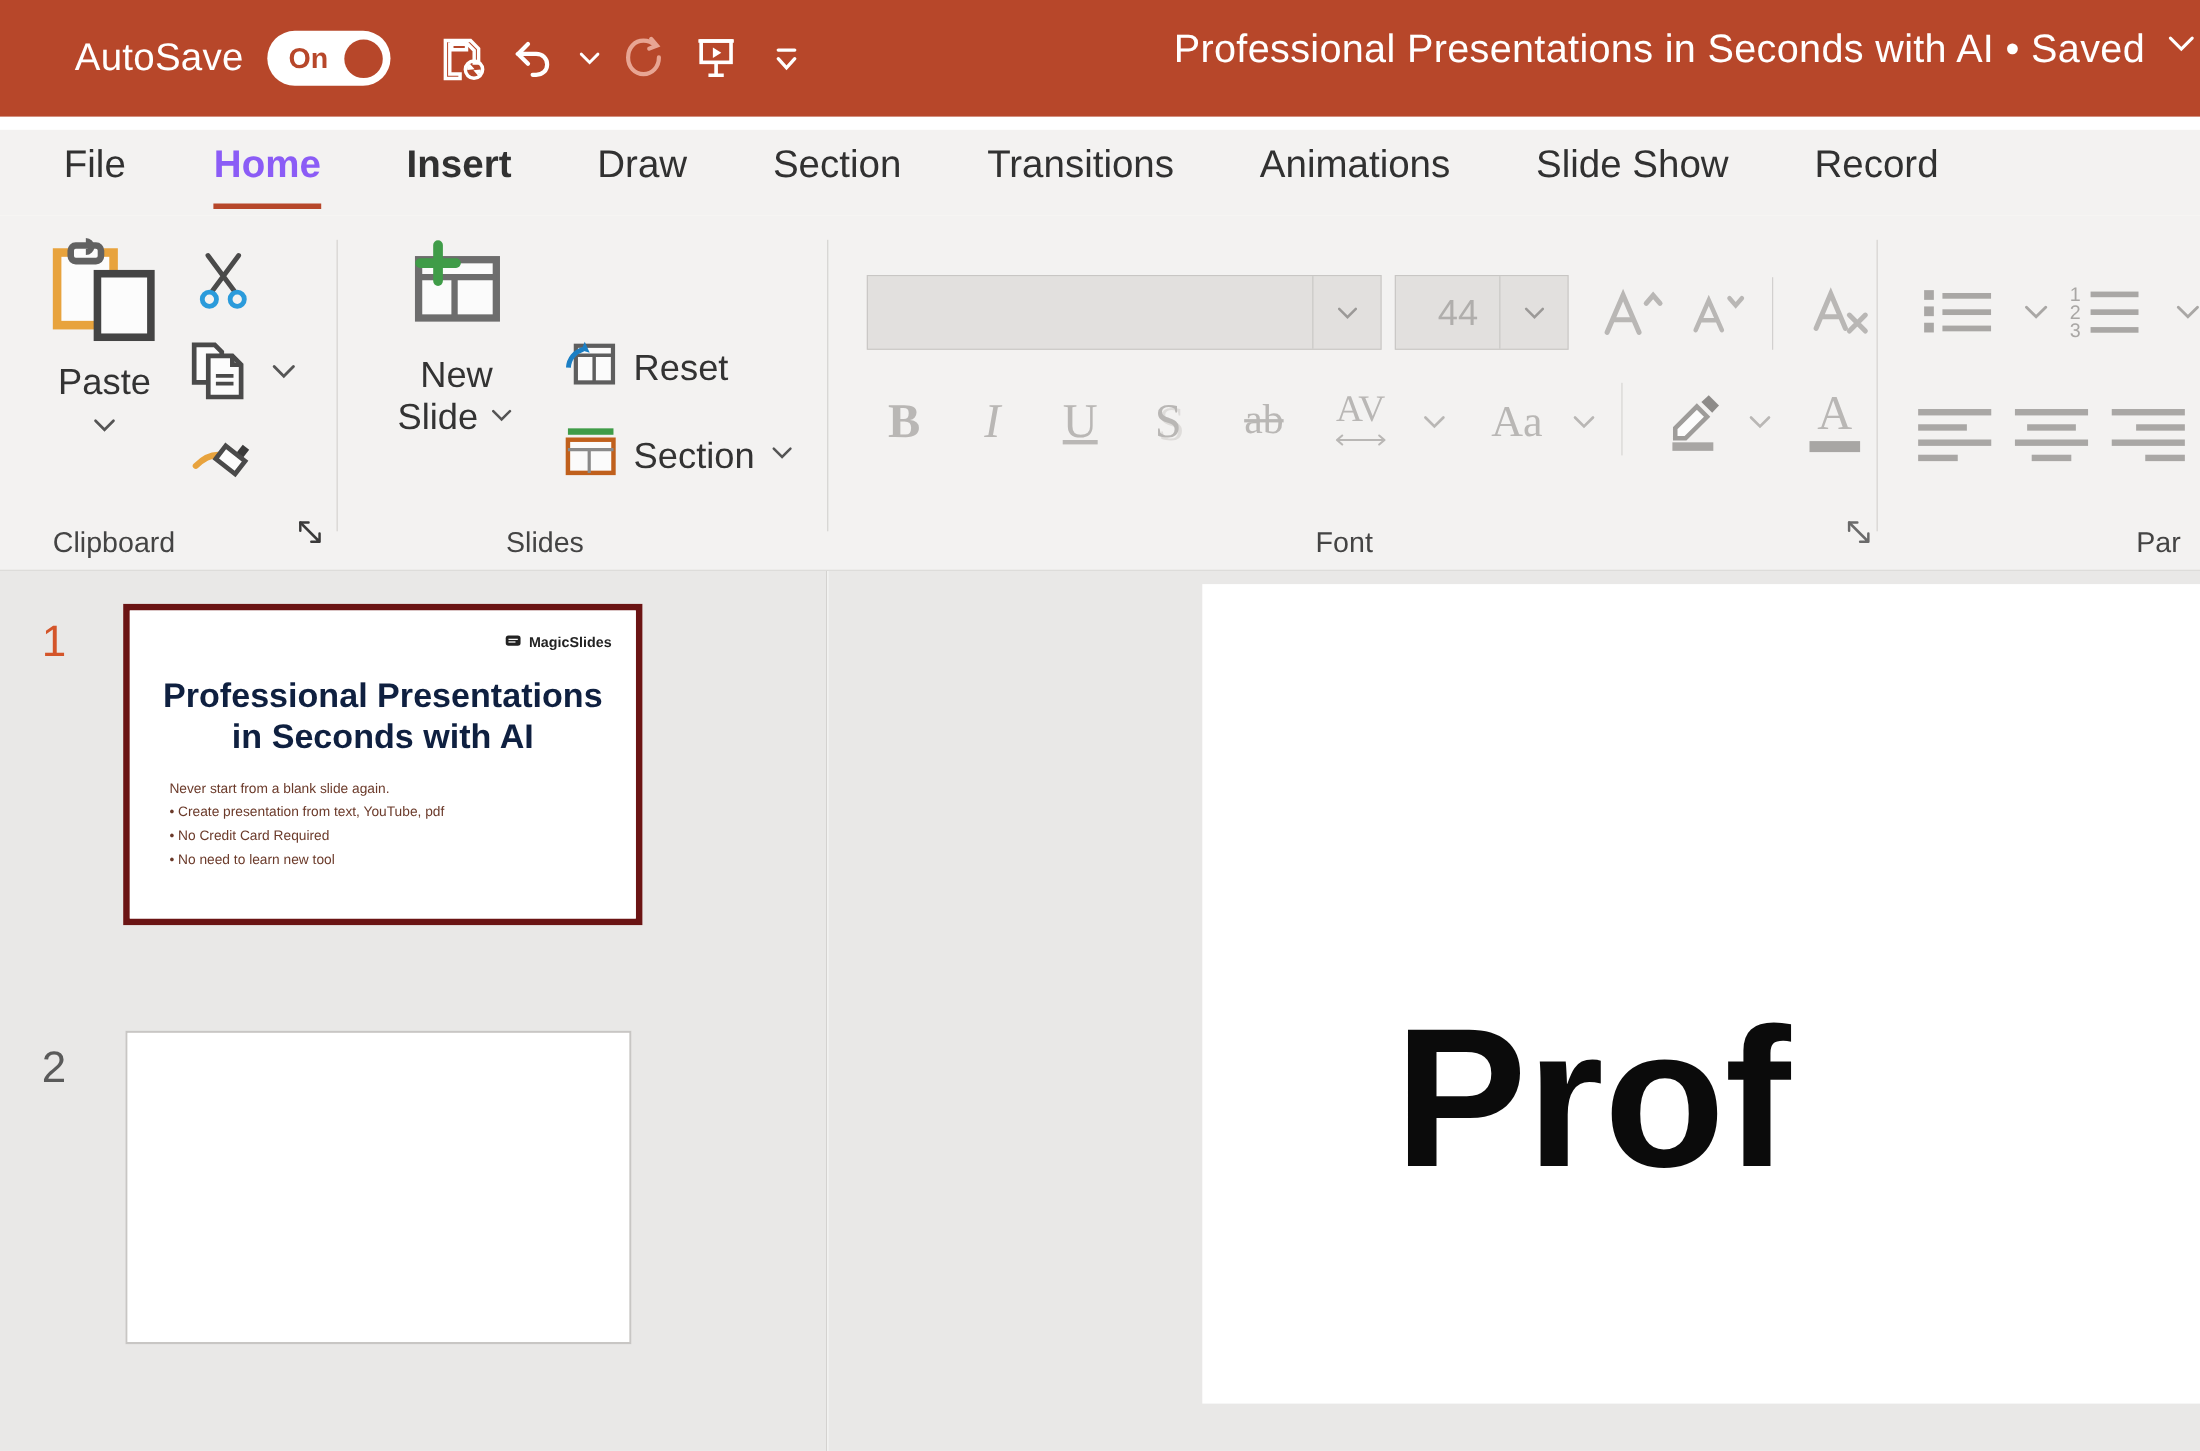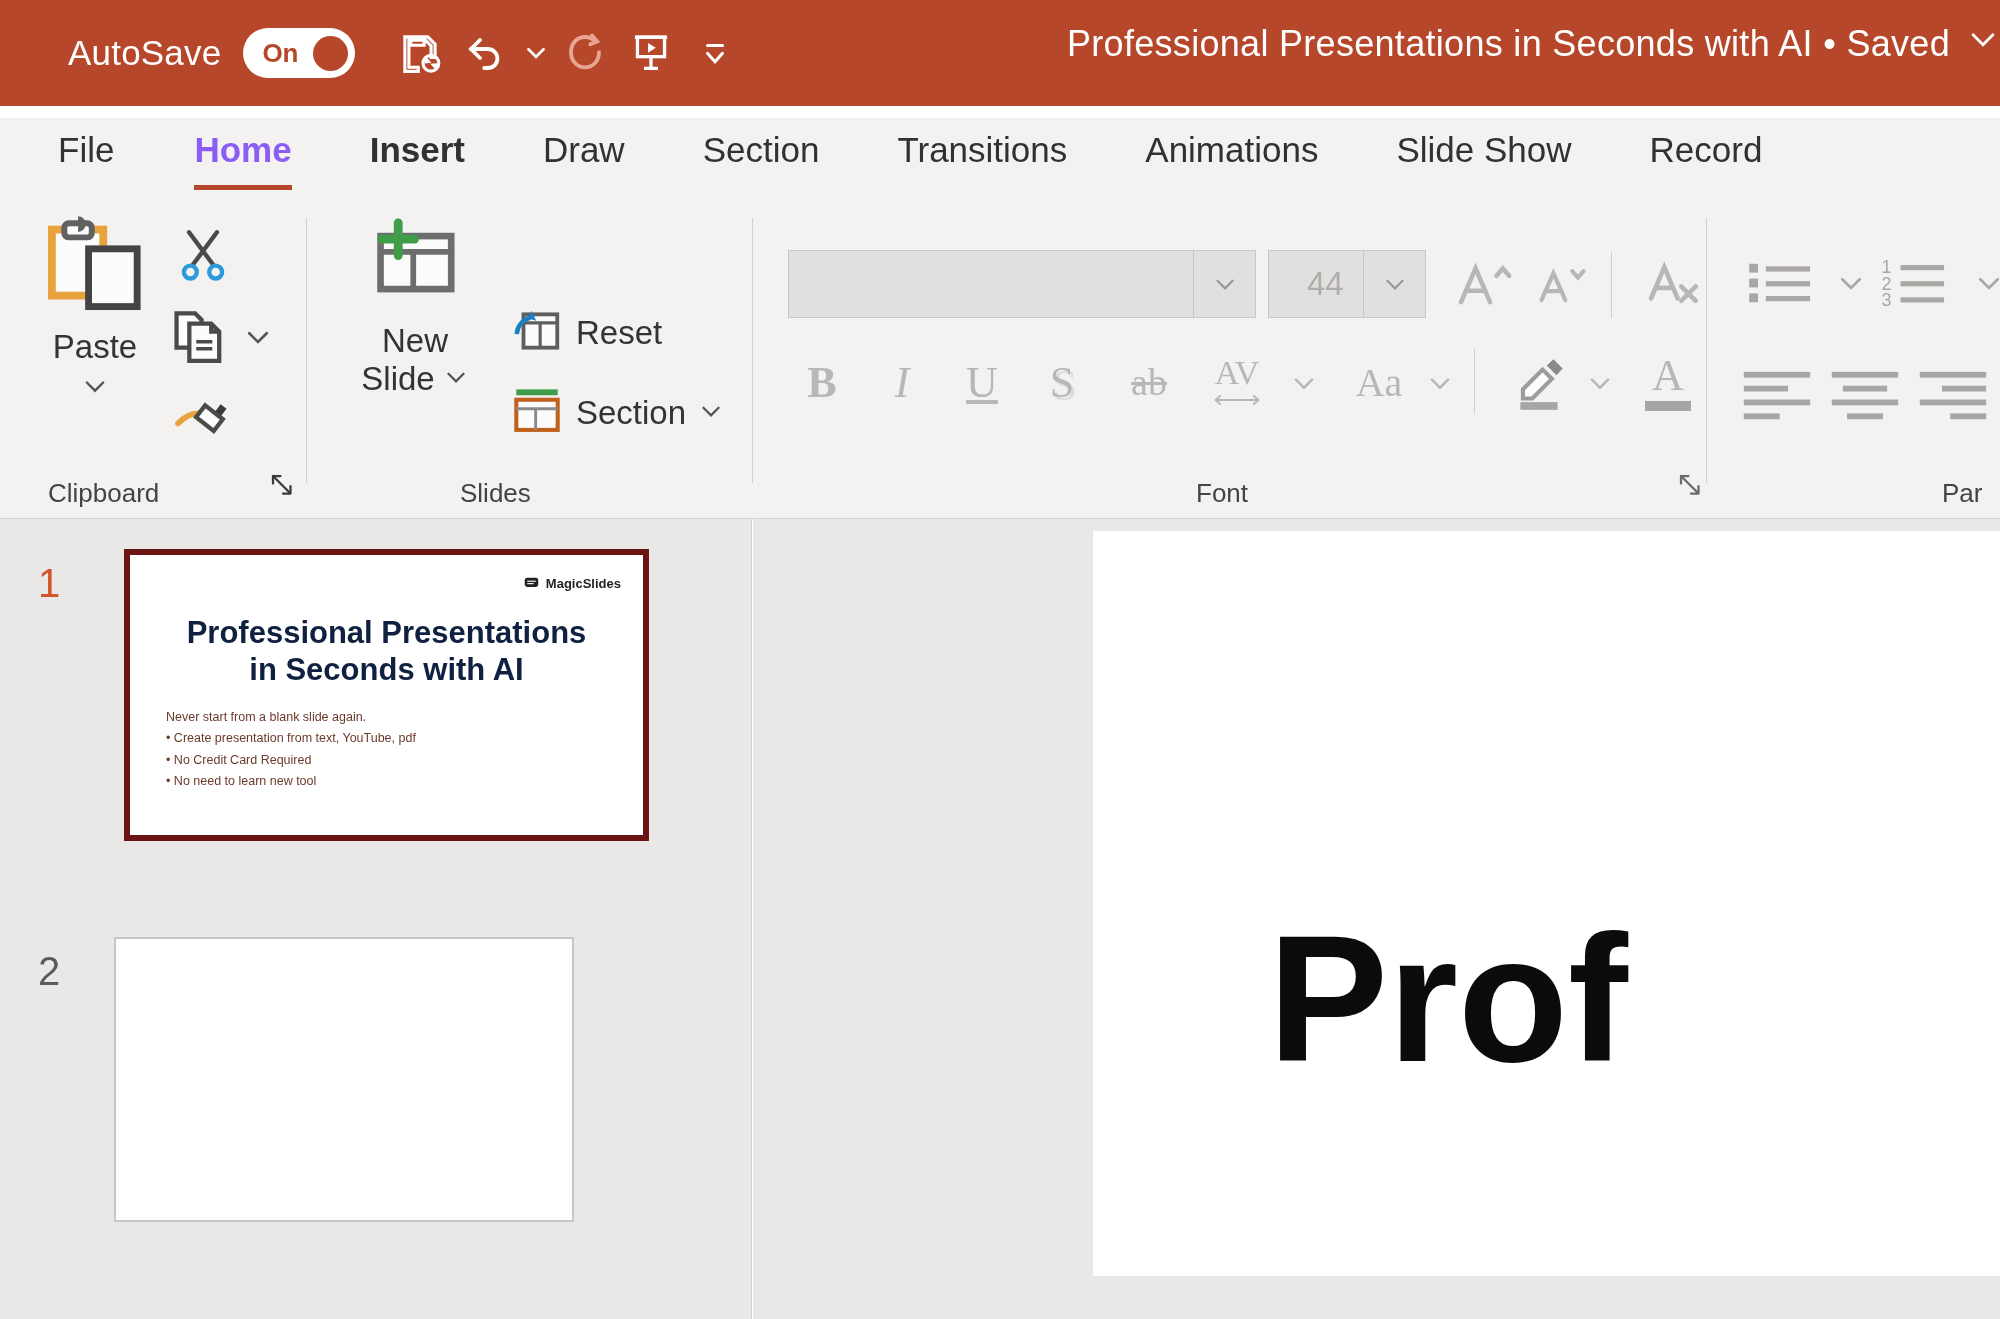--- a/index.html
+++ b/index.html
@@ -509,21 +509,21 @@
       <div class="rgroup-label" style="left:232px;">Par</div>
     </div>
 
   </div>
 
   <div class="workarea">
 
     <div class="thumbpane">
 
       <div class="thumb-num sel" style="left:38px; top:42px;">1</div>
-      <div class="thumb-box sel" style="left:124px; top:30px; width:525px; height:292px;">
+      <div class="thumb-box sel" style="left:112px; top:30px; width:472px; height:292px;">
         <div class="slide-inner">
           <div class="ms-logo">
             <svg width="17" height="17" viewBox="0 0 24 24">
               <rect x="2.5" y="4" width="19" height="13" rx="3.5" fill="#222"></rect>
               <rect x="6" y="8" width="12" height="1.6" fill="#fff"></rect>
               <rect x="6" y="11.4" width="9" height="1.6" fill="#fff"></rect>
             </svg>
             <span class="ms-logo-txt">MagicSlides</span>
           </div>
           <div class="slide-title">

